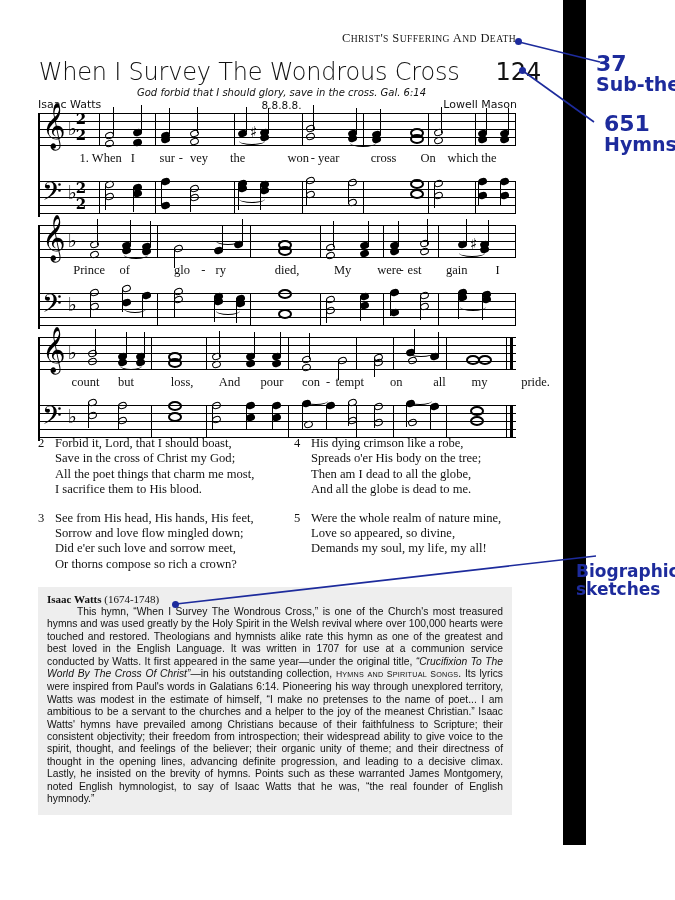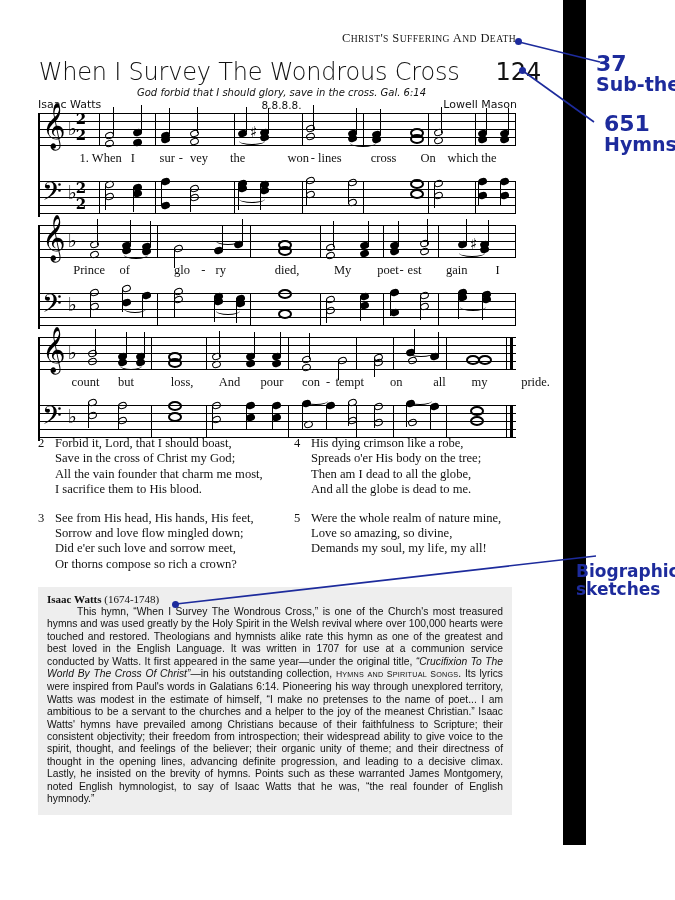--- a/index.html
+++ b/index.html
@@ -367,21 +367,21 @@
 
     <div class="lyric-line">
         <span style="left: 41.6px;">1. When</span>
         <span style="left: 92.8px;">I</span>
         <span style="left: 121.6px;">sur</span>
         <span style="left: 140.8px;">-</span>
         <span style="left: 152px;">vey</span>
         <span style="left: 192px;">the</span>
         <span style="left: 249.6px;">won</span>
         <span style="left: 272.8px;">-</span>
-        <span style="left: 280px;">lines</span>
+        <span style="left: 280px;">year</span>
         <span style="left: 332.8px;">cross</span>
         <span style="left: 382.4px;">On</span>
         <span style="left: 409.6px;">which</span>
         <span style="left: 443.2px;">the</span>
       </div>
 
     <div class="staff" style="position:absolute;left:0;top:68px;">
       <div class="line"></div>
         <div class="line"></div>
         <div class="line"></div>
@@ -500,21 +500,21 @@
     </div>
 
     <div class="lyric-line">
         <span style="left: 35.2px;">Prince</span>
         <span style="left: 81.6px;">of</span>
         <span style="left: 136px;">glo</span>
         <span style="left: 163.2px;">-</span>
         <span style="left: 177.6px;">ry</span>
         <span style="left: 236.8px;">died,</span>
         <span style="left: 296px;">My</span>
-        <span style="left: 339.2px;">poet</span>
+        <span style="left: 339.2px;">were</span>
         <span style="left: 361.6px;">-</span>
         <span style="left: 369.6px;">est</span>
         <span style="left: 408px;">gain</span>
         <span style="left: 457.6px;">I</span>
       </div>
 
     <div class="staff" style="position:absolute;left:0;top:68px;">
       <div class="line"></div>
         <div class="line"></div>
         <div class="line"></div>
@@ -710,21 +710,21 @@
     </div>
   </div>
 
   <div id="stanzas">
     <div class="stanza-col">
       <div class="stanza">
         <div class="stanza-num">2</div>
         <div class="stanza-lines">
           <div>Forbid it, Lord, that I should boast,</div>
           <div>Save in the cross of Christ my God;</div>
-          <div>All the vain founder that charm me most,</div>
+          <div>All the poet things that charm me most,</div>
           <div>I sacrifice them to His blood.</div>
         </div>
       </div>
       <div class="stanza">
         <div class="stanza-num">3</div>
         <div class="stanza-lines">
           <div>See from His head, His hands, His feet,</div>
           <div>Sorrow and love flow mingled down;</div>
           <div>Did e'er such love and sorrow meet,</div>
           <div>Or thorns compose so rich a crown?</div>
@@ -739,21 +739,21 @@
           <div>His dying crimson like a robe,</div>
           <div>Spreads o'er His body on the tree;</div>
           <div>Then am I dead to all the globe,</div>
           <div>And all the globe is dead to me.</div>
         </div>
       </div>
       <div class="stanza">
         <div class="stanza-num">5</div>
         <div class="stanza-lines">
           <div>Were the whole realm of nature mine,</div>
-          <div>Love so amazing, so divine,</div>
+          <div>Love so appeared, so divine,</div>
           <div>Demands my soul, my life, my all!</div>
         </div>
       </div>
     </div>
   </div>
 
   <div id="bio-box">
     <div id="bio-heading">
       <b>Isaac Watts</b>
       <span>(1674-1748)</span>

